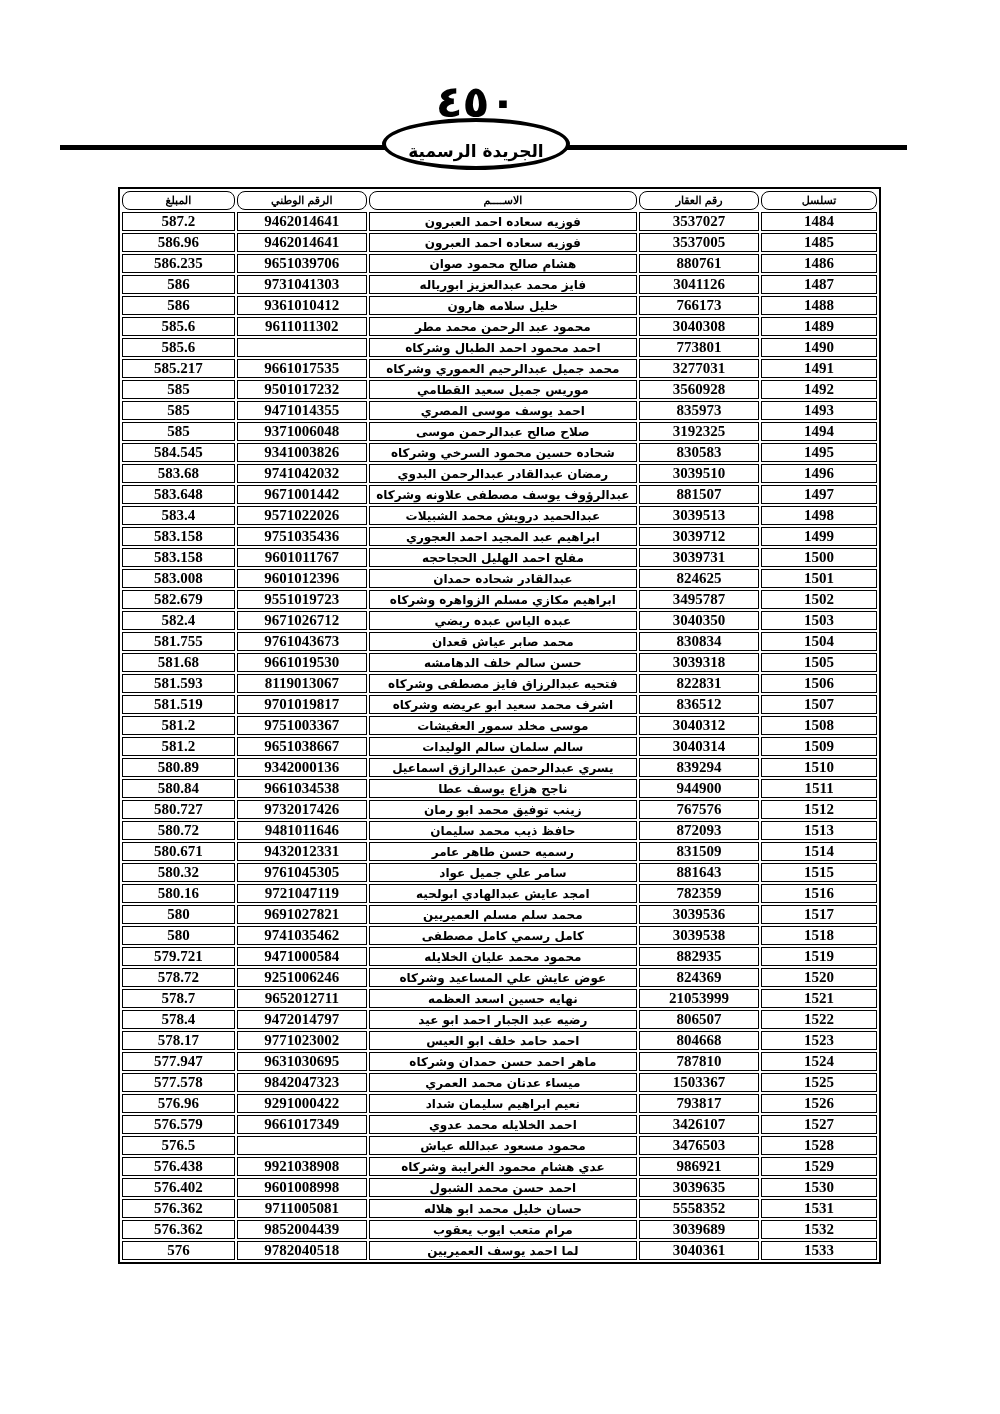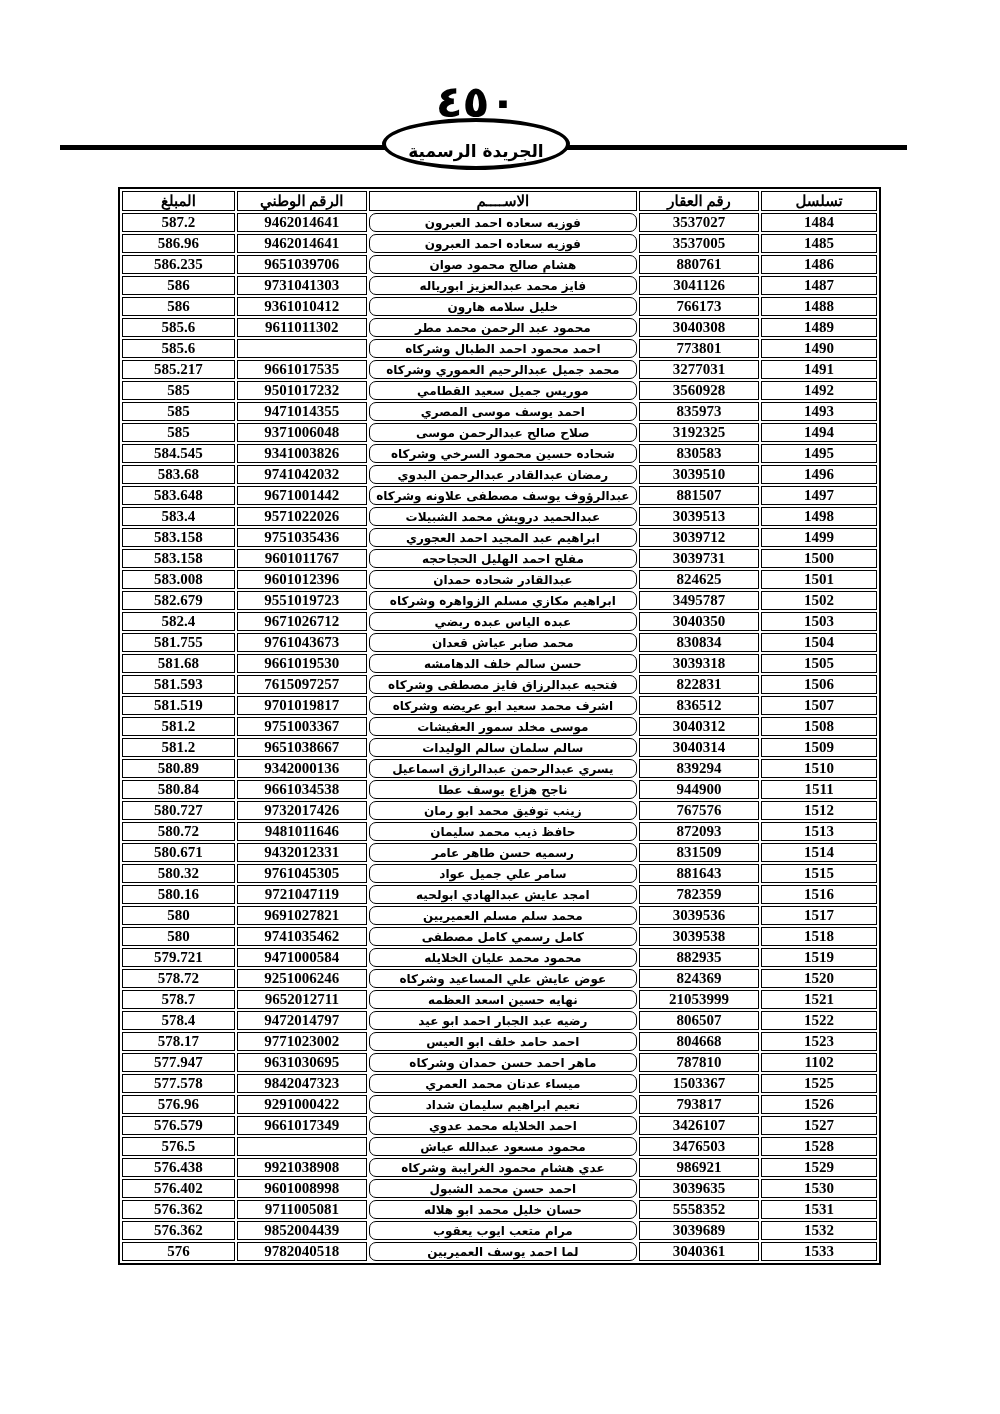--- a/index.html
+++ b/index.html
@@ -31,24 +31,24 @@
     direction:rtl;table-layout:fixed;
     border-collapse:separate;border-spacing:2px;
     border:2px solid #000;background:#fff;
   }
   table.records th, table.records td{
     border:1px solid #000;text-align:center;vertical-align:middle;
     height:17px;padding:0 2px;overflow:hidden;white-space:nowrap;
     color:#000;
   }
   th.ar, td.ar{
-    font-family:"DejaVu Sans",sans-serif;font-weight:bold;font-size:12px;border-radius:7px;
+    font-family:"DejaVu Sans",sans-serif;font-weight:bold;font-size:12px;
   }
   th.hdr{
-    font-family:Liberation Serif, serif;font-weight:bold;font-size:15px;
+    font-family:Liberation Sans, sans-serif;font-weight:bold;font-size:11px;border-radius:8px;
   }
   td.num{
     font-family:"Liberation Serif",serif;font-weight:bold;font-size:15px;
     direction:ltr;
   }
   col.c-serial{width:15.5%;}
   col.c-prop{width:16.1%;}
   col.c-name{width:35.9%;}
   col.c-nat{width:17.4%;}
   col.c-amt{width:15.1%;}
@@ -233,21 +233,21 @@
         <td class="num">1505</td>
         <td class="num">3039318</td>
         <td class="ar">حسن سالم خلف الدهامشه</td>
         <td class="num">9661019530</td>
         <td class="num">581.68</td>
       </tr>
       <tr>
         <td class="num">1506</td>
         <td class="num">822831</td>
         <td class="ar">فتحيه عبدالرزاق فايز مصطفى وشركاه</td>
-        <td class="num">7615097257</td>
+        <td class="num">8119013067</td>
         <td class="num">581.593</td>
       </tr>
       <tr>
         <td class="num">1507</td>
         <td class="num">836512</td>
         <td class="ar">اشرف محمد سعيد ابو عريضه وشركاه</td>
         <td class="num">9701019817</td>
         <td class="num">581.519</td>
       </tr>
       <tr>
@@ -356,21 +356,21 @@
         <td class="num">578.4</td>
       </tr>
       <tr>
         <td class="num">1523</td>
         <td class="num">804668</td>
         <td class="ar">احمد حامد خلف ابو العيس</td>
         <td class="num">9771023002</td>
         <td class="num">578.17</td>
       </tr>
       <tr>
-        <td class="num">1102</td>
+        <td class="num">1524</td>
         <td class="num">787810</td>
         <td class="ar">ماهر احمد حسن حمدان وشركاه</td>
         <td class="num">9631030695</td>
         <td class="num">577.947</td>
       </tr>
       <tr>
         <td class="num">1525</td>
         <td class="num">1503367</td>
         <td class="ar">ميساء عدنان محمد العمري</td>
         <td class="num">9842047323</td>

